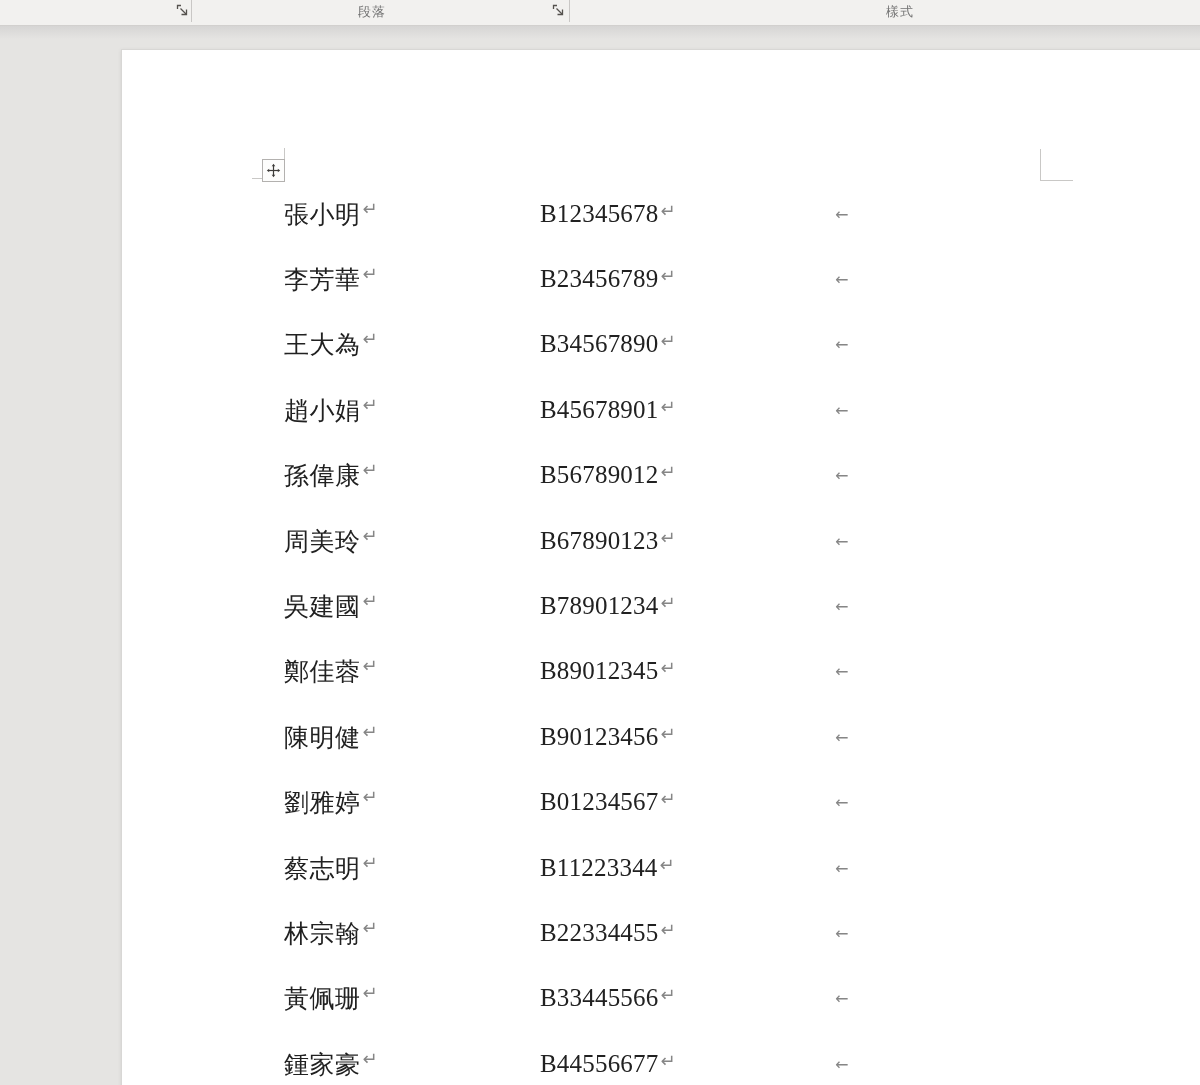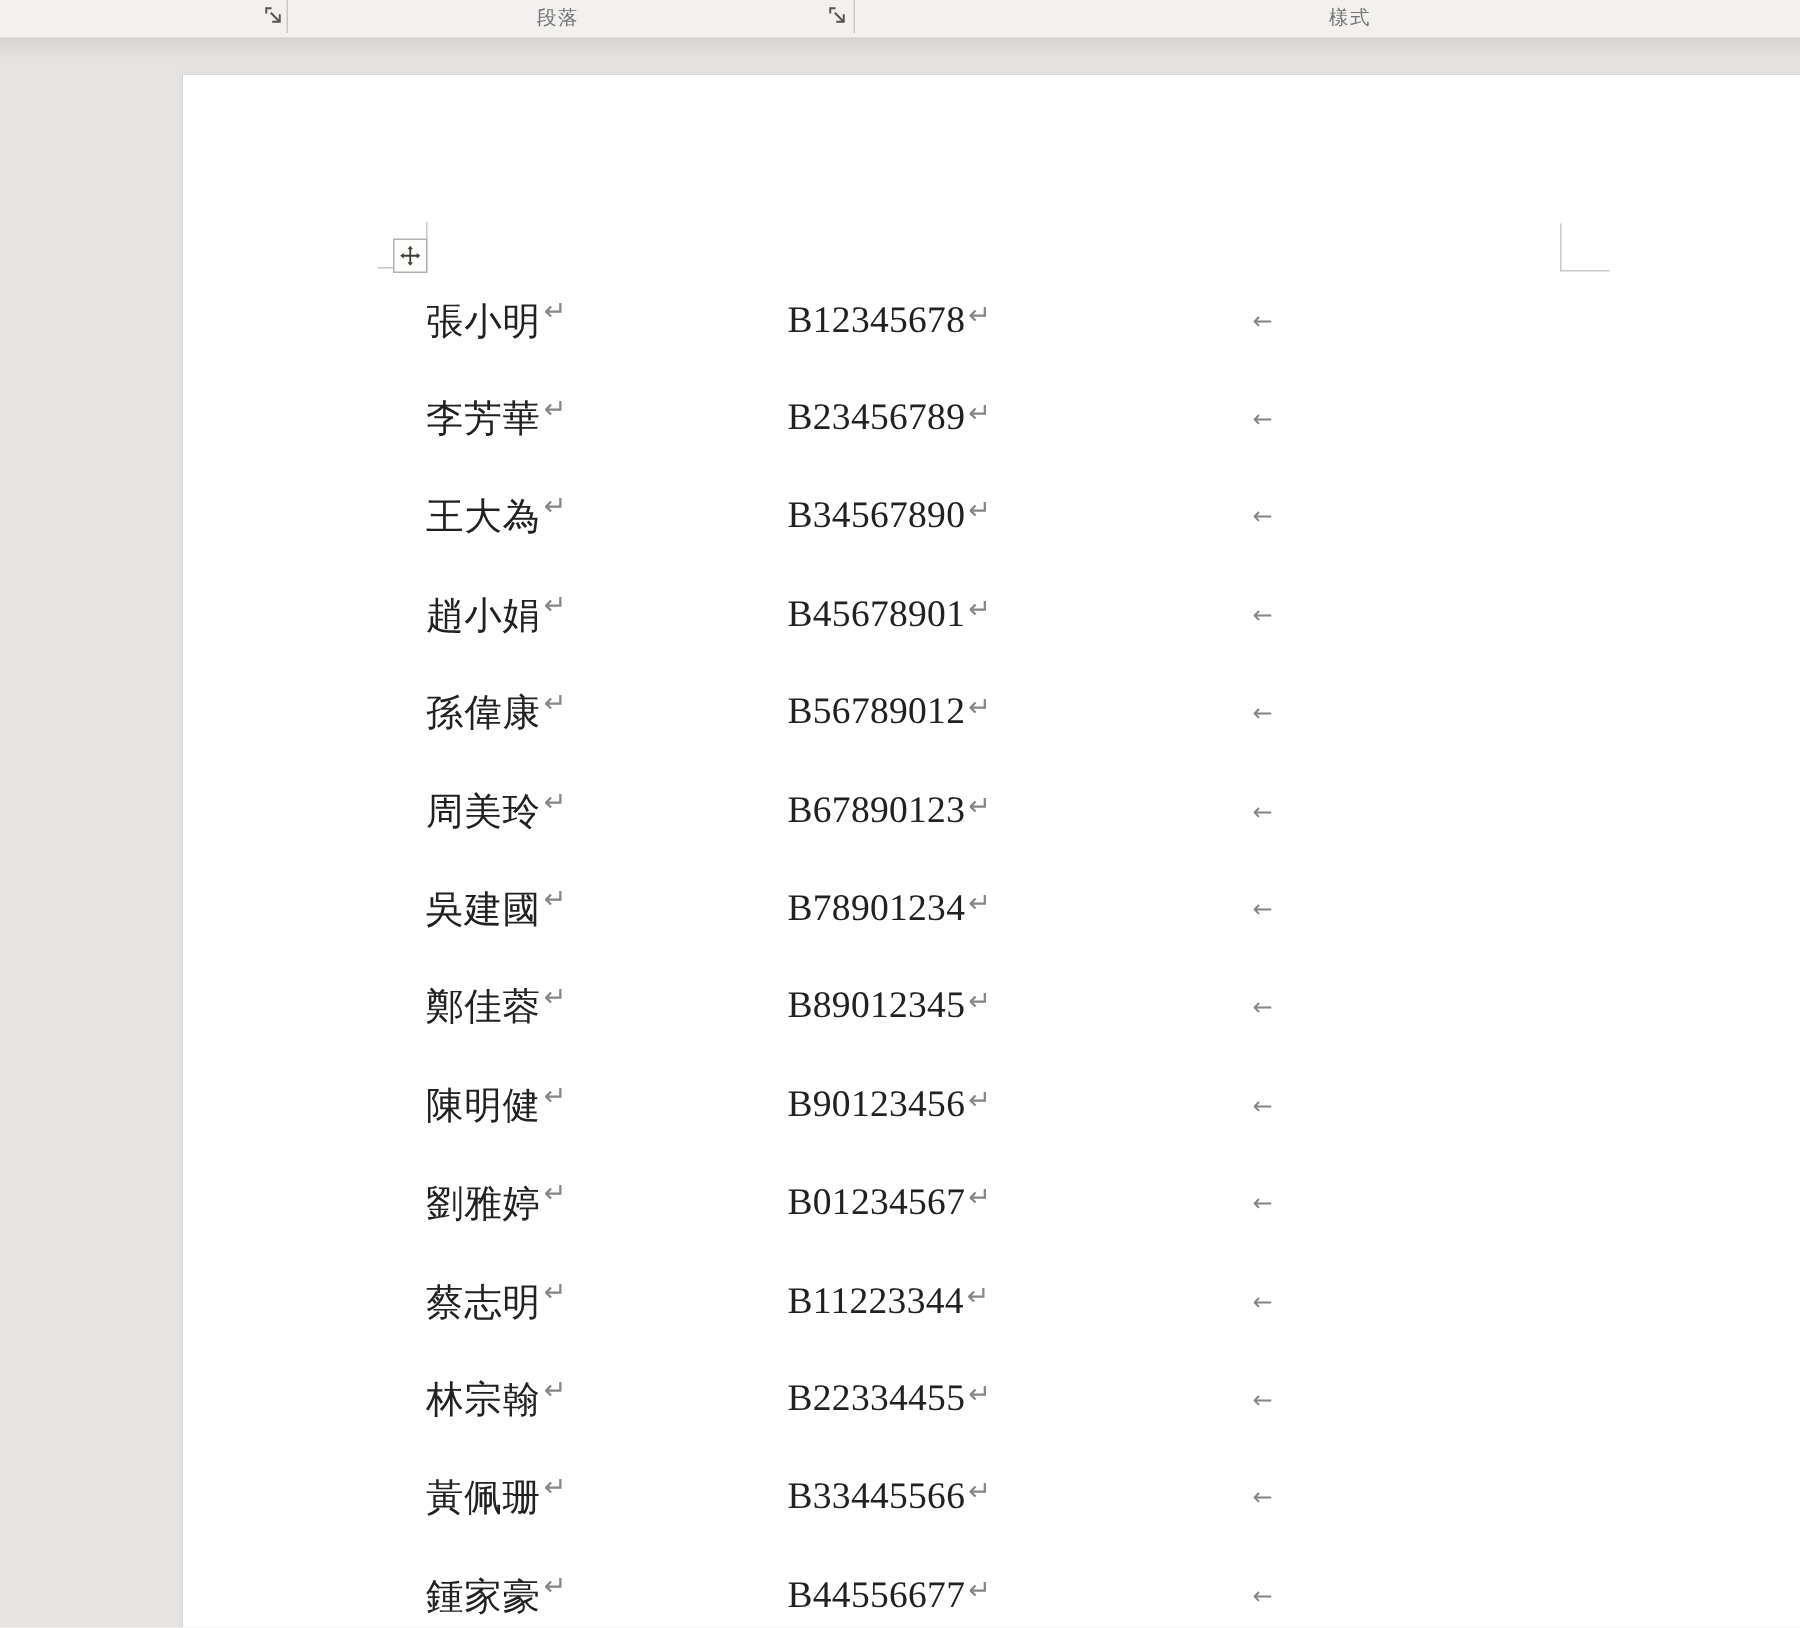--- a/index.html
+++ b/index.html
@@ -43,21 +43,21 @@
   
   .rows{position:absolute;left:0;top:131px;width:100%;}
   .doc-row{position:relative;height:65.4px;}
   .cell{
     position:absolute;top:50%;transform:translateY(-50%);
     display:inline-flex;align-items:flex-start;white-space:nowrap;
     font-family:"Liberation Serif","DejaVu Serif",serif;
     font-size:25px;color:#212121;
   }
   .cell.name{left:162px;letter-spacing:0.5px;}
-  .cell.sid{left:403px;letter-spacing:0.2px;}
+  .cell.sid{left:418px;letter-spacing:0.2px;}
   .cell.empty{left:713px;}
   .pmark{
     font-family:"DejaVu Sans",sans-serif;font-size:18px;color:#868686;
     margin-left:2px;letter-spacing:0;
   }
   .emark{
     font-family:"DejaVu Sans",sans-serif;font-size:16px;color:#868686;
   }
 </style>
 </head>

